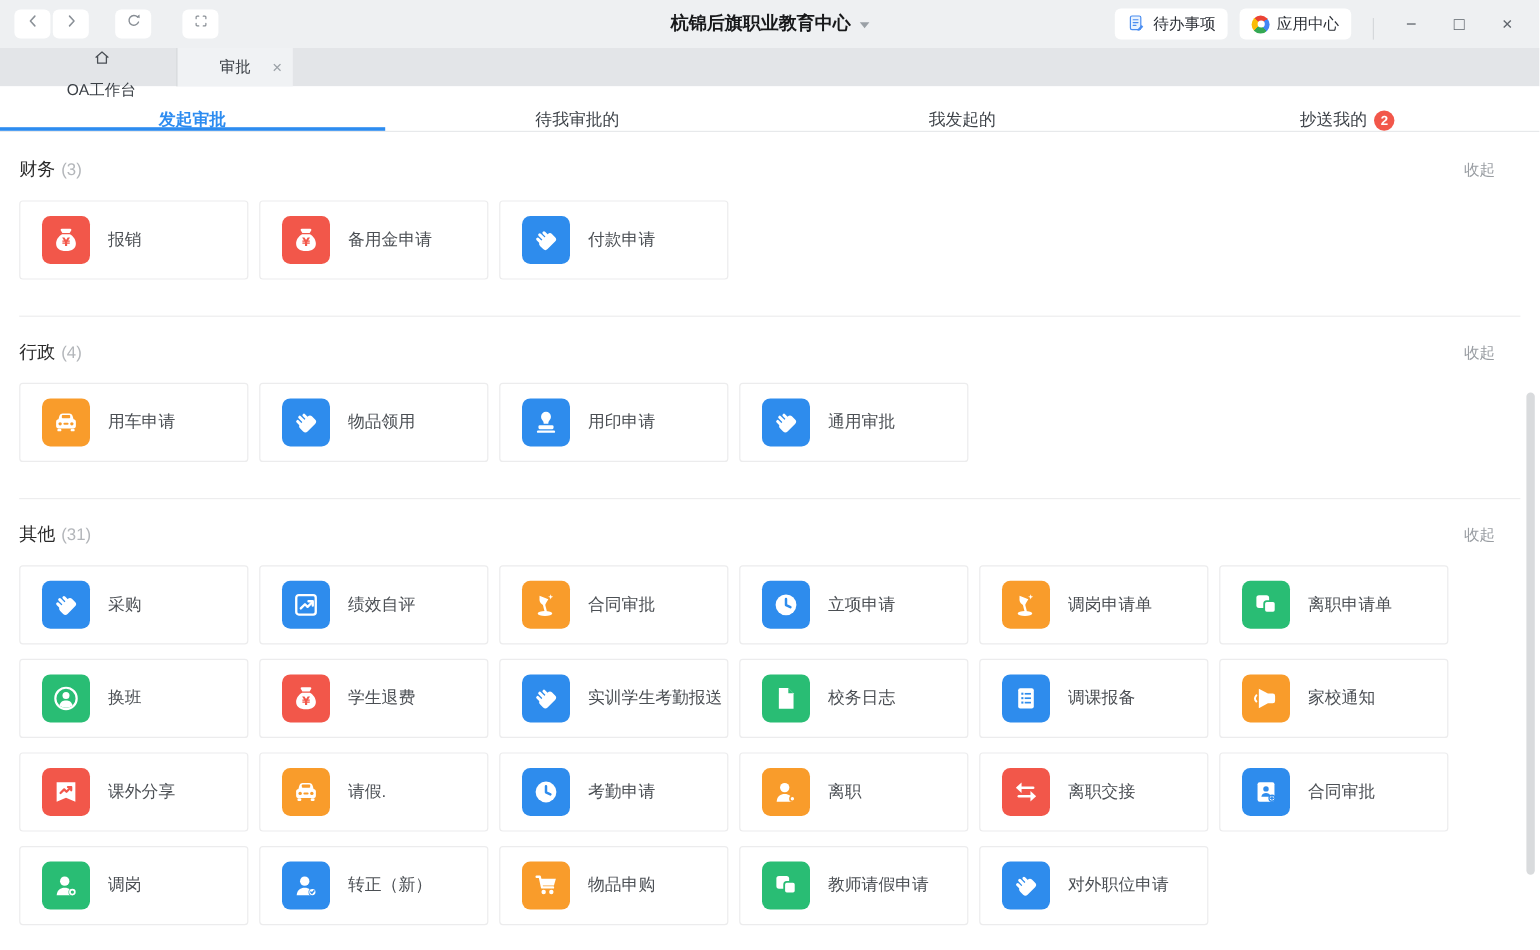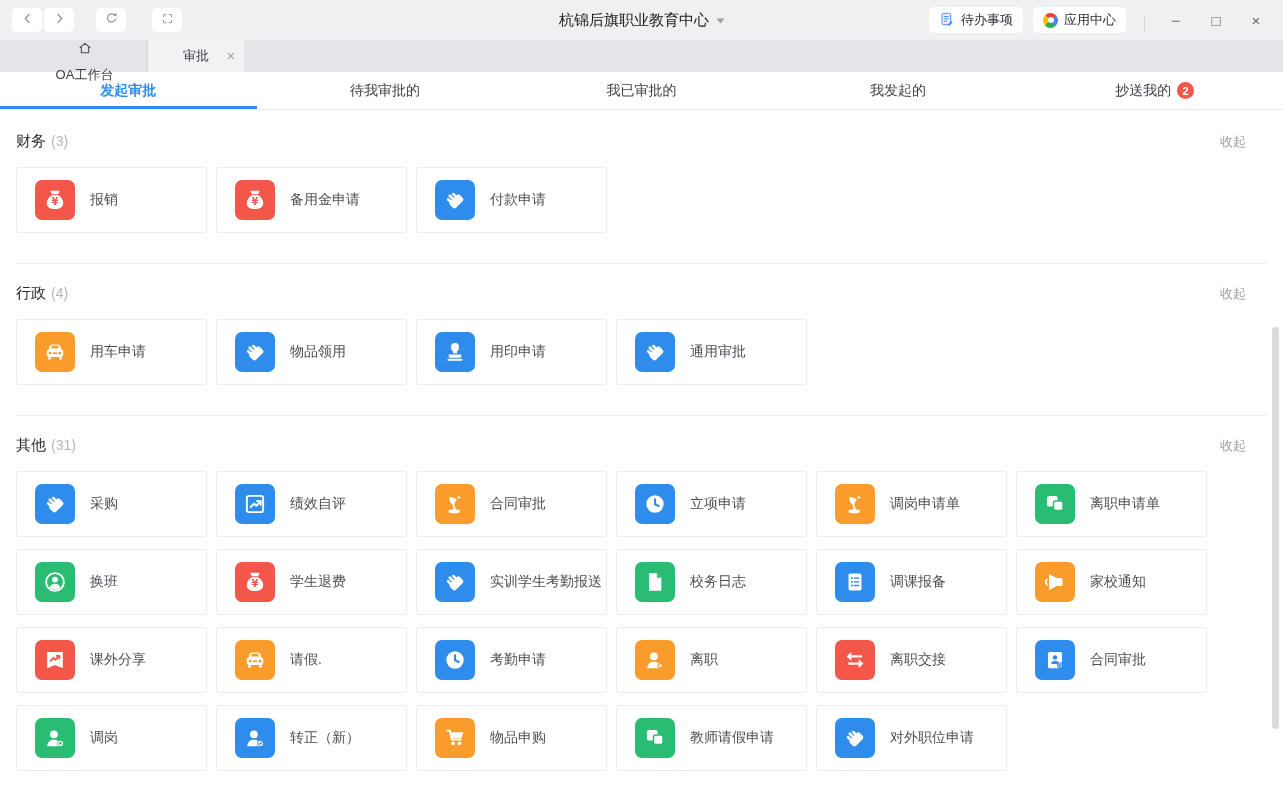--- a/index.html
+++ b/index.html
@@ -8,38 +8,38 @@
     background:#fff;font-family:"Liberation Sans","DejaVu Sans",sans-serif;
     -webkit-font-smoothing:antialiased;
   }
   
   .titlebar{height:40px;background:#eef0f2;display:flex;align-items:center;padding:0 12px;box-sizing:border-box;position:relative;}
   .tb-left{display:flex;align-items:center;}
   .navpair{display:flex;gap:2px;margin-right:22px;}
   .tb-btn{width:30px;height:24px;background:#fff;border-radius:5px;display:flex;align-items:center;justify-content:center;cursor:pointer;}
   .tb-btn svg{width:15px;height:15px;}
   .tb-btn.single{margin-right:26px;}
-  .tb-title{position:absolute;left:50%;top:50%;transform:translate(-50%,-50%);display:flex;align-items:center;gap:7px;font-size:15px;font-weight:normal;color:#17181a;white-space:nowrap;cursor:pointer;}
+  .tb-title{position:absolute;left:50%;top:50%;transform:translate(-50%,-50%);display:flex;align-items:center;gap:7px;font-size:15px;font-weight:bold;color:#17181a;white-space:nowrap;cursor:pointer;}
   .caret{width:0;height:0;border:4px solid transparent;border-top:5px solid #9aa0a6;margin-top:5px;}
   .tb-right{margin-left:auto;display:flex;align-items:flex-end;gap:10px;}
   .pill{height:26px;background:#fff;border-radius:5px;display:flex;align-items:center;gap:6px;padding:0 10px;font-size:13px;color:#2b2f36;cursor:pointer;white-space:nowrap;}
   .pill svg{width:16px;height:16px;}
   .wheel{width:15px;height:15px;border-radius:50%;background:conic-gradient(from -40deg,#ea4335 0 25%,#4285f4 25% 50%,#34a853 50% 75%,#fbbc05 75% 100%);position:relative;flex:none;}
   .wheel::after{content:'';position:absolute;left:4.5px;top:4.5px;width:6px;height:6px;border-radius:50%;background:#fff;}
   .vsep{width:1px;height:18px;background:#d5d8db;margin:0 6px 0 8px;}
   .winbtn{width:30px;text-align:center;color:#60666d;font-size:15px;cursor:pointer;line-height:24px;}
   
   .tabstrip{height:32px;background:#e3e5e8;display:flex;font-size:13px;color:#3a3f45;}
   .tab-home{width:148px;display:flex;align-items:center;gap:7px;padding-left:22px;box-sizing:border-box;border-right:1px solid #d4d7da;cursor:pointer;flex-direction:column;}
   .tab-home svg{width:16px;height:16px;}
   .tab-approval{width:96px;background:#f0f2f4;display:flex;align-items:center;justify-content:center;position:relative;cursor:pointer;}
   .tab-close{position:absolute;right:9px;top:50%;transform:translateY(-50%);color:#9aa0a6;font-size:14px;cursor:pointer;line-height:1;}
   
   .pagetabs{height:38px;display:flex;background:#fff;border-bottom:1px solid #e7e9eb;box-sizing:border-box;}
-  .ptab{flex:1;display:flex;align-items:center;justify-content:center;font-size:14px;color:#3d4248;position:relative;gap:6px;cursor:pointer;}
+  .ptab{flex:1;display:flex;align-items:flex-end;justify-content:center;font-size:14px;color:#3d4248;position:relative;gap:6px;cursor:pointer;}
   .ptab.active{color:#2d8cf0;font-weight:bold;}
   .ptab.active::after{content:'';position:absolute;left:0;right:0;bottom:0;height:3px;background:#2d8cf0;}
   .badge{min-width:17px;height:17px;border-radius:9px;background:#f2574a;color:#fff;font-size:11px;font-weight:bold;display:flex;align-items:center;justify-content:center;padding:0 2px;box-sizing:border-box;}
   
   .content{padding:0 16px;height:682px;box-sizing:border-box;overflow:hidden;position:relative;}
   .section{padding-bottom:30px;}
   .section + .section{border-top:1px solid #ededee;}
   .sec-head{display:flex;justify-content:space-between;align-items:center;width:1230px;margin:20px 0 16px;}
   .section:first-child .sec-head{margin-top:22px;}
   .sec-name{font-size:15px;color:#2b2b2b;font-weight:500;}
@@ -122,23 +122,20 @@
 </div>
 
 <div class="pagetabs">
   <div class="ptab active">
     <span>发起审批</span>
   </div>
   <div class="ptab">
     <span>待我审批的</span>
   </div>
   <div class="ptab">
-    <span>我已审批的</span>
-  </div>
-  <div class="ptab">
     <span>我发起的</span>
   </div>
   <div class="ptab">
     <span>抄送我的</span>
     <span class="badge">2</span>
   </div>
 </div>
 
 <div class="content">
     <section class="section">

